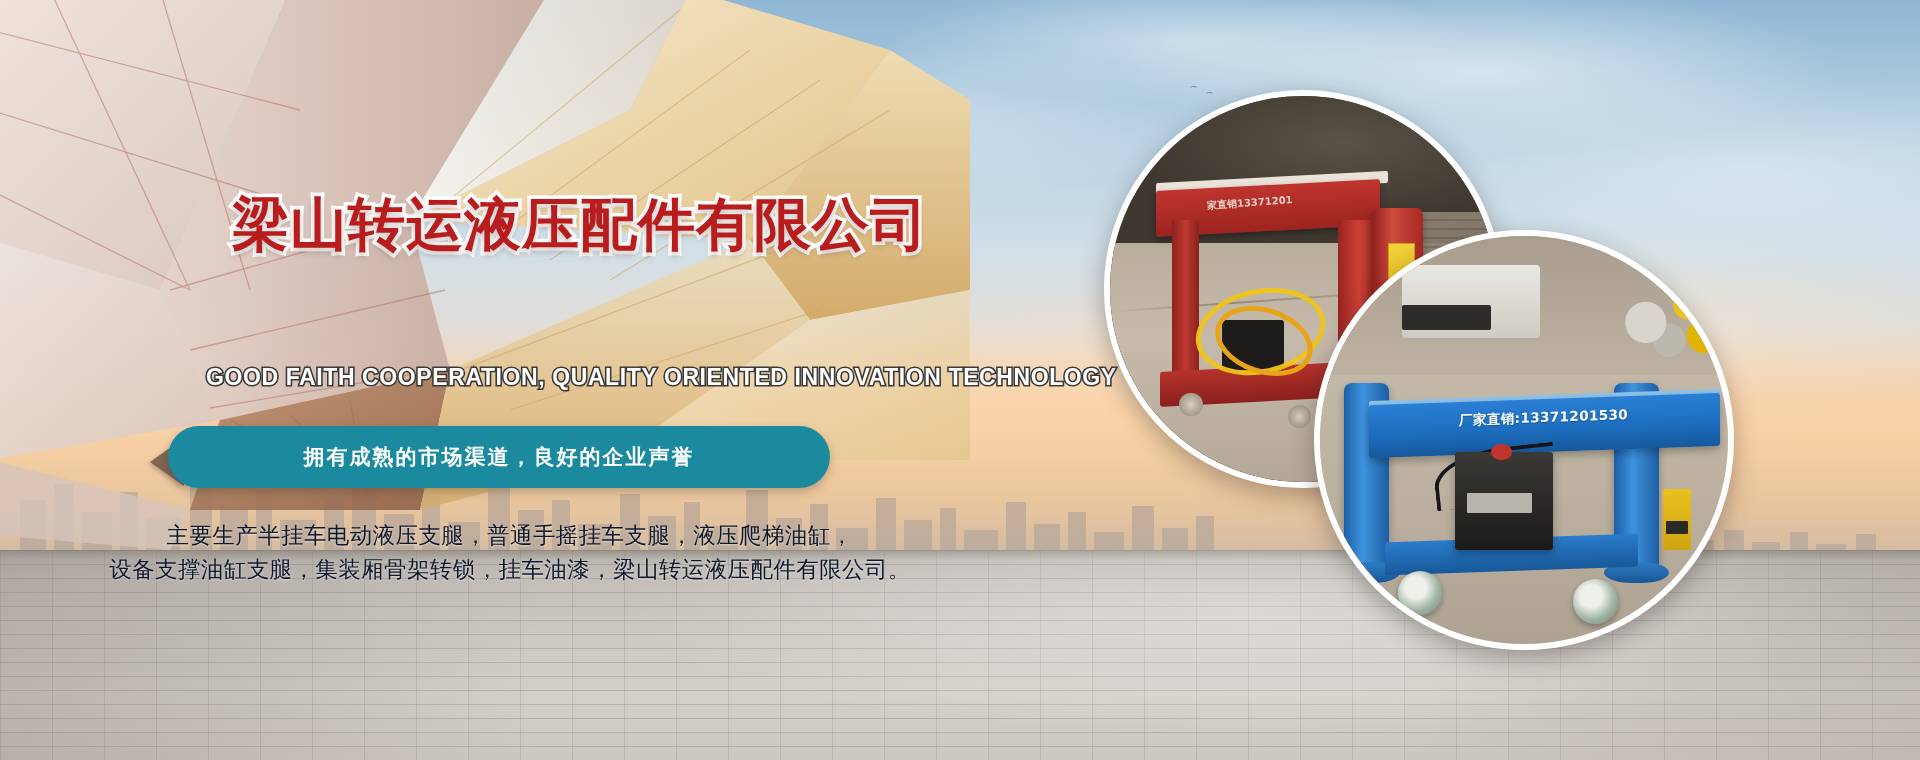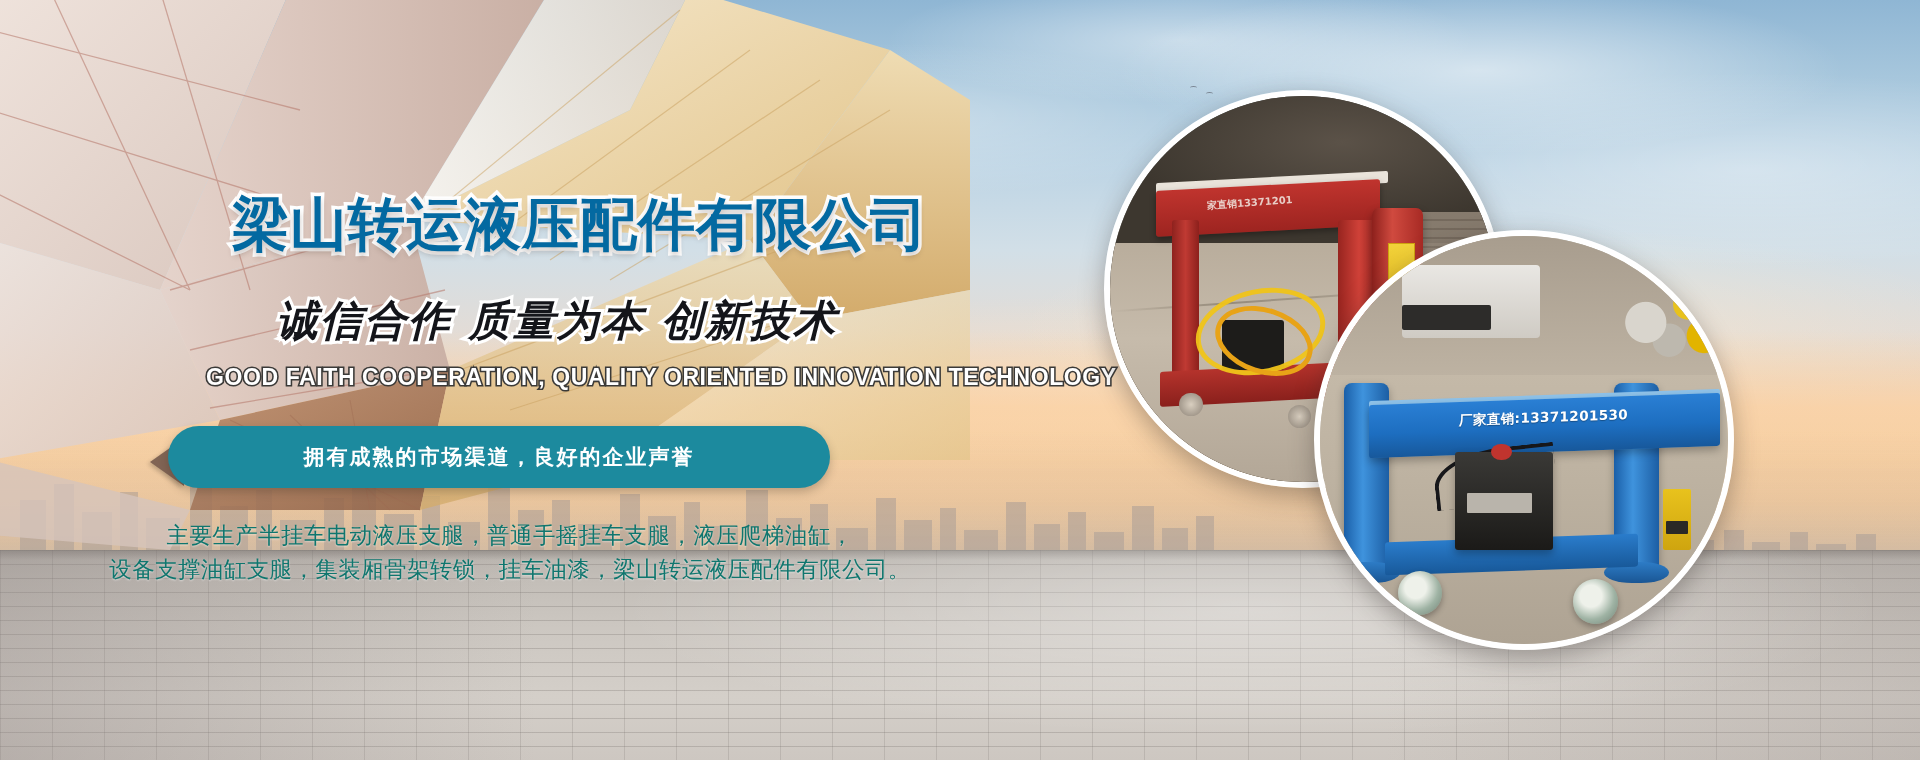--- a/index.html
+++ b/index.html
@@ -72,21 +72,21 @@
   
   .sculpt { position:absolute; left:-10px; top:-10px; width:980px; height:620px; }
   .sculpt svg { width:100%; height:100%; display:block; }
 
   
   .textblock { position:absolute; left:0; top:0; width:1020px; height:760px; }
 
   .title {
     position:absolute; left:232px; top:196px;
     font-size:57px; line-height:1; font-weight:700; letter-spacing:1px;
-    color:#0369a1; white-space:nowrap;
+    color:#b91c1c; white-space:nowrap;
     -webkit-text-stroke:7px #ffffff;
     paint-order:stroke fill;
     text-shadow:0 4px 6px rgba(60,40,30,.28);
     font-family:"DejaVu Sans","Liberation Sans",sans-serif;
   }
 
   .subtitle {
     position:absolute; left:276px; top:300px;
     font-size:42px; line-height:1; font-weight:700; font-style:italic;
     color:#14151a; white-space:nowrap; letter-spacing:2px;
@@ -122,21 +122,21 @@
     border-top:24px solid transparent;
     border-bottom:24px solid transparent;
     border-right:34px solid #6e5347;
     opacity:.85;
     filter:drop-shadow(-2px 2px 2px rgba(0,0,0,.25));
   }
 
   .desc {
     position:absolute; left:0; top:518px; width:1020px;
     text-align:center;
-    color:#0f766e; font-size:22.5px; line-height:34px; font-weight:400;
+    color:#0f172a; font-size:22.5px; line-height:34px; font-weight:400;
     letter-spacing:.4px;
     font-family:"DejaVu Sans","Liberation Sans",sans-serif;
     text-shadow:0 1px 2px rgba(255,255,255,.55);
   }
   .desc div { white-space:nowrap; }
 
   
   .circle {
     position:absolute; border-radius:50%;
     border:6px solid #ffffff;
@@ -478,21 +478,20 @@
         <line x1="300" y1="425" x2="400" y2="520"></line>
         <line x1="360" y1="410" x2="380" y2="520"></line>
       </g>
     </svg>
   </div>
 
   <div class="textblock">
 
     <div class="title">梁山转运液压配件有限公司</div>
 
-    <div class="subtitle">诚信合作 质量为本 创新技术</div>
 
     <div class="english">GOOD FAITH COOPERATION, QUALITY ORIENTED INNOVATION TECHNOLOGY</div>
 
     <div class="pill-tail"></div>
     <div class="pill">
       <span class="pill-label">拥有成熟的市场渠道，良好的企业声誉</span>
     </div>
 
     <div class="desc">
       <div>主要生产半挂车电动液压支腿，普通手摇挂车支腿，液压爬梯油缸，</div>

